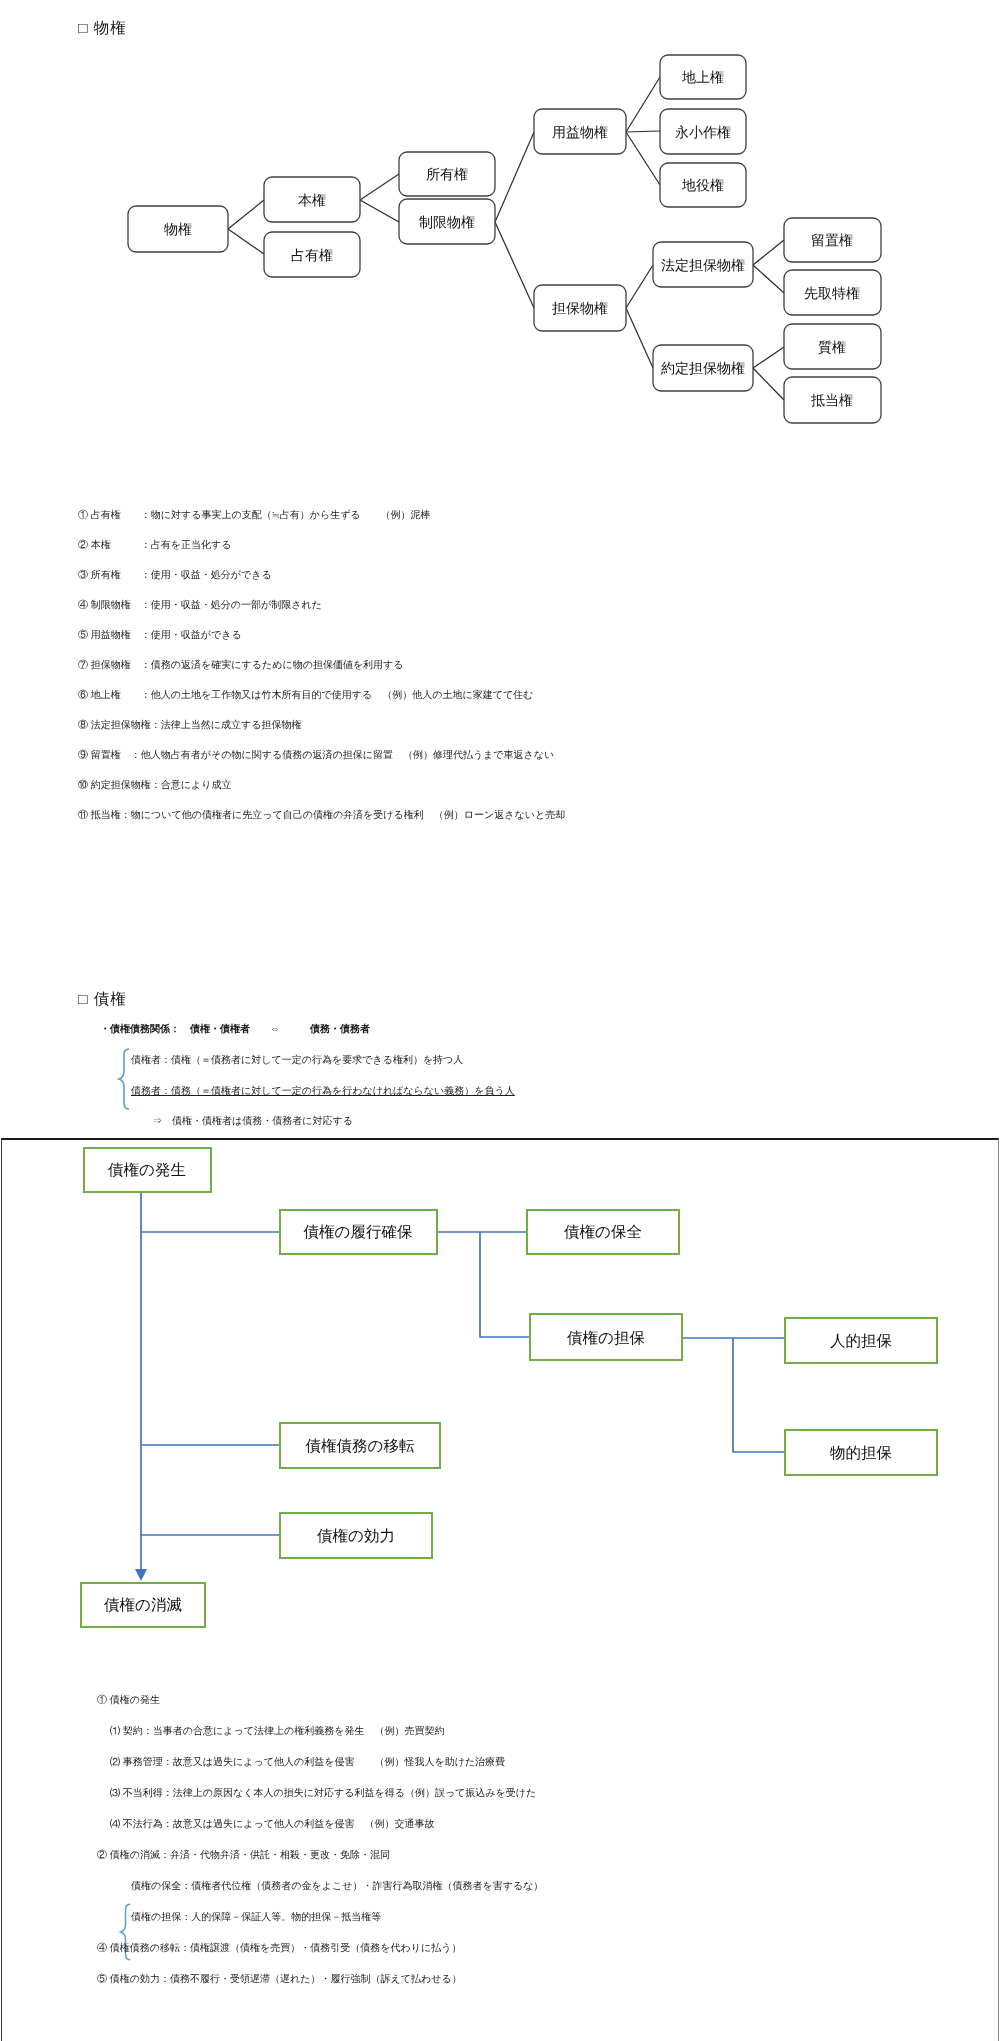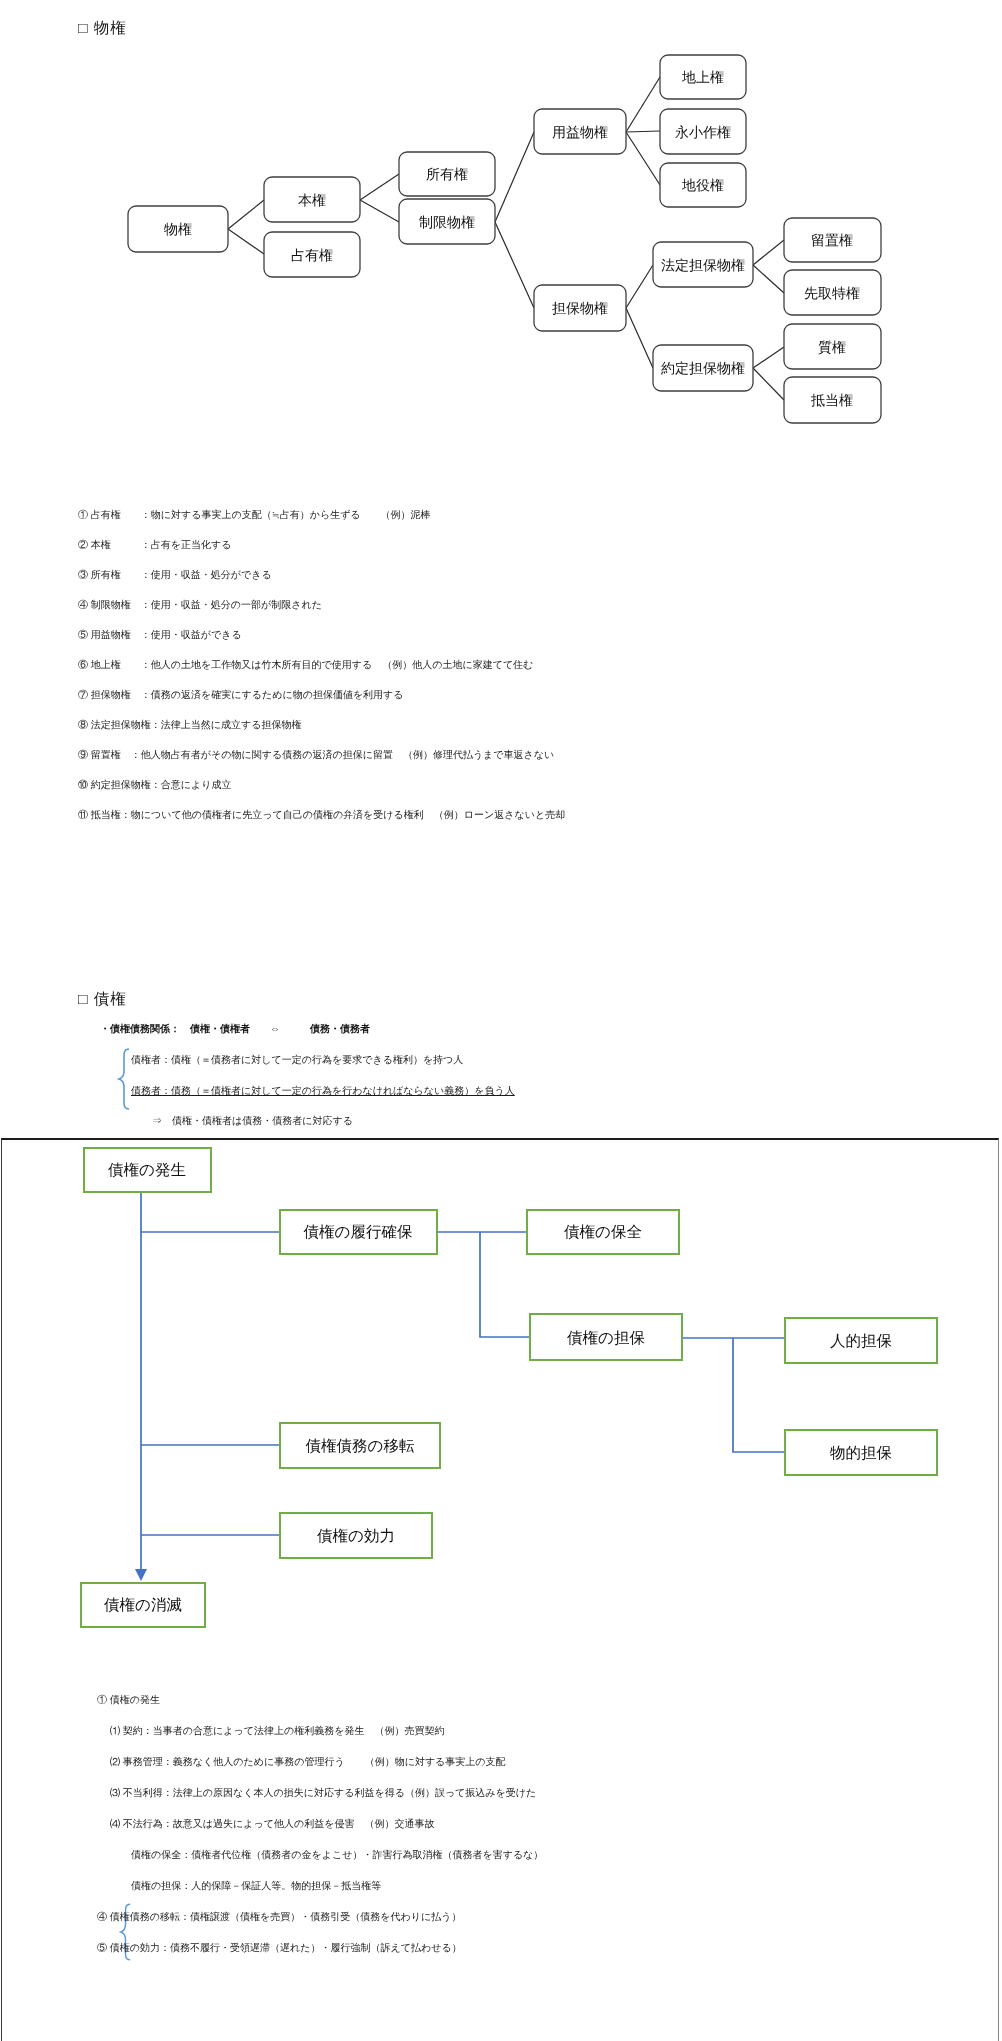--- a/index.html
+++ b/index.html
@@ -127,22 +127,22 @@
     <text class="t1-label" x="832" y="405" text-anchor="middle">抵当権</text>
   </g>
 </svg>
 
 <div id="list1" class="abs">
   <div class="line">① 占有権　　：物に対する事実上の支配（≒占有）から生ずる　　（例）泥棒</div>
   <div class="line">② 本権　　　：占有を正当化する</div>
   <div class="line">③ 所有権　　：使用・収益・処分ができる</div>
   <div class="line">④ 制限物権　：使用・収益・処分の一部が制限された</div>
   <div class="line">⑤ 用益物権　：使用・収益ができる</div>
+  <div class="line">⑦ 担保物権　：債務の返済を確実にするために物の担保価値を利用する</div>
   <div class="line">⑥ 地上権　　：他人の土地を工作物又は竹木所有目的で使用する　（例）他人の土地に家建てて住む</div>
-  <div class="line">⑦ 担保物権　：債務の返済を確実にするために物の担保価値を利用する</div>
   <div class="line">⑧ 法定担保物権：法律上当然に成立する担保物権</div>
   <div class="line">⑨ 留置権　：他人物占有者がその物に関する債務の返済の担保に留置　（例）修理代払うまで車返さない</div>
   <div class="line">⑩ 約定担保物権：合意により成立</div>
   <div class="line">⑪ 抵当権：物について他の債権者に先立って自己の債権の弁済を受ける権利　（例）ローン返さないと売却</div>
 </div>
 
 <div id="sec2-title" class="abs sec-title">□ 債権</div>
 <div id="relation-line" class="abs line">・債権債務関係：　債権・債権者　　⇔　　　債務・債務者</div>
 
 <svg class="abs" style="left:117px;top:1047px;" width="14" height="64" viewBox="0 0 14 64">
@@ -208,20 +208,21 @@
     <text class="t2-label" x="143" y="472" text-anchor="middle">債権の消滅</text>
   </g>
 </svg>
 
 <svg class="abs" style="left:119px;top:1902px;" width="13" height="60" viewBox="0 0 14 64">
   <path class="brace-path" stroke="#5B9BD5" d="M12,2 C7,2 7,6 7,10 L7,24 C7,29 5,31 2,32 C5,33 7,35 7,40 L7,54 C7,58 7,62 12,62"></path>
 </svg>
 <div id="list2" class="abs">
   <div class="line">① 債権の発生</div>
   <div class="line ind1">⑴ 契約：当事者の合意によって法律上の権利義務を発生　（例）売買契約</div>
-  <div class="line ind1">⑵ 事務管理：義務なく他人のために事務の管理行う　　（例）物に対する事実上の支配</div>
+  <div class="line ind1">⑵ 事務管理：故意又は過失によって他人の利益を侵害　　（例）怪我人を助けた治療費</div>
   <div class="line ind1">⑶ 不当利得：法律上の原因なく本人の損失に対応する利益を得る（例）誤って振込みを受けた</div>
   <div class="line ind1">⑷ 不法行為：故意又は過失によって他人の利益を侵害　（例）交通事故</div>
+  <div class="line">② 債権の消滅：弁済・代物弁済・供託・相殺・更改・免除・混同</div>
   <div class="line ind2">債権の保全：債権者代位権（債務者の金をよこせ）・詐害行為取消権（債務者を害するな）</div>
   <div class="line ind2">債権の担保：人的保障－保証人等。物的担保－抵当権等</div>
   <div class="line">④ 債権債務の移転：債権譲渡（債権を売買）・債務引受（債務を代わりに払う）</div>
   <div class="line">⑤ 債権の効力：債務不履行・受領遅滞（遅れた）・履行強制（訴えて払わせる）</div>
 </div>
 
 </body></html>

